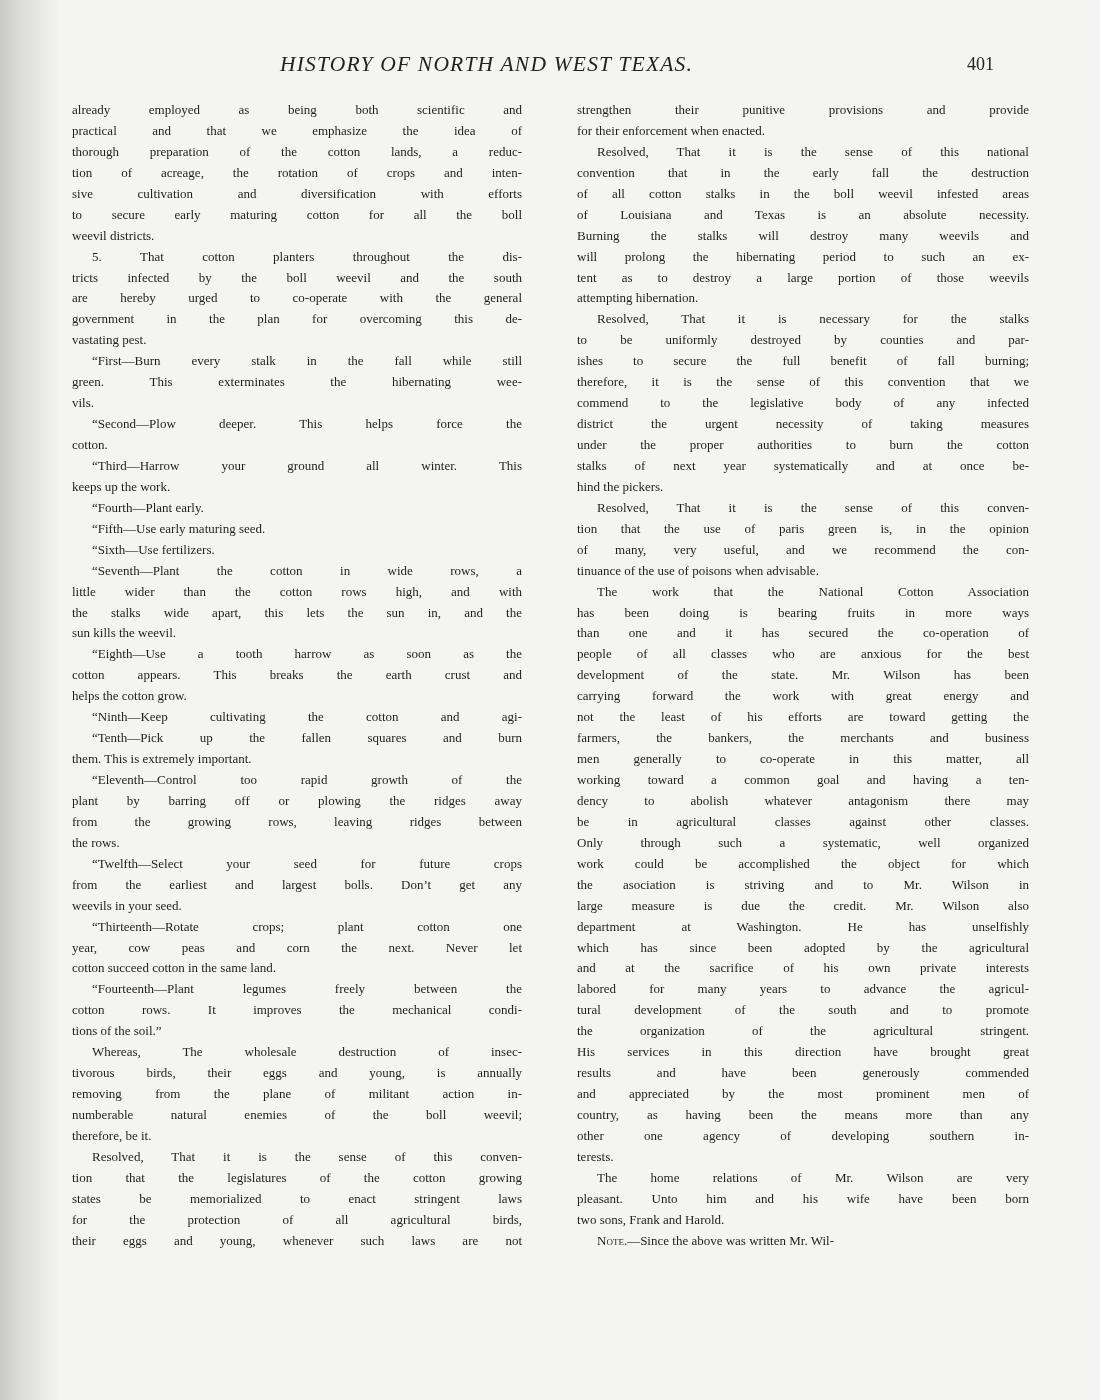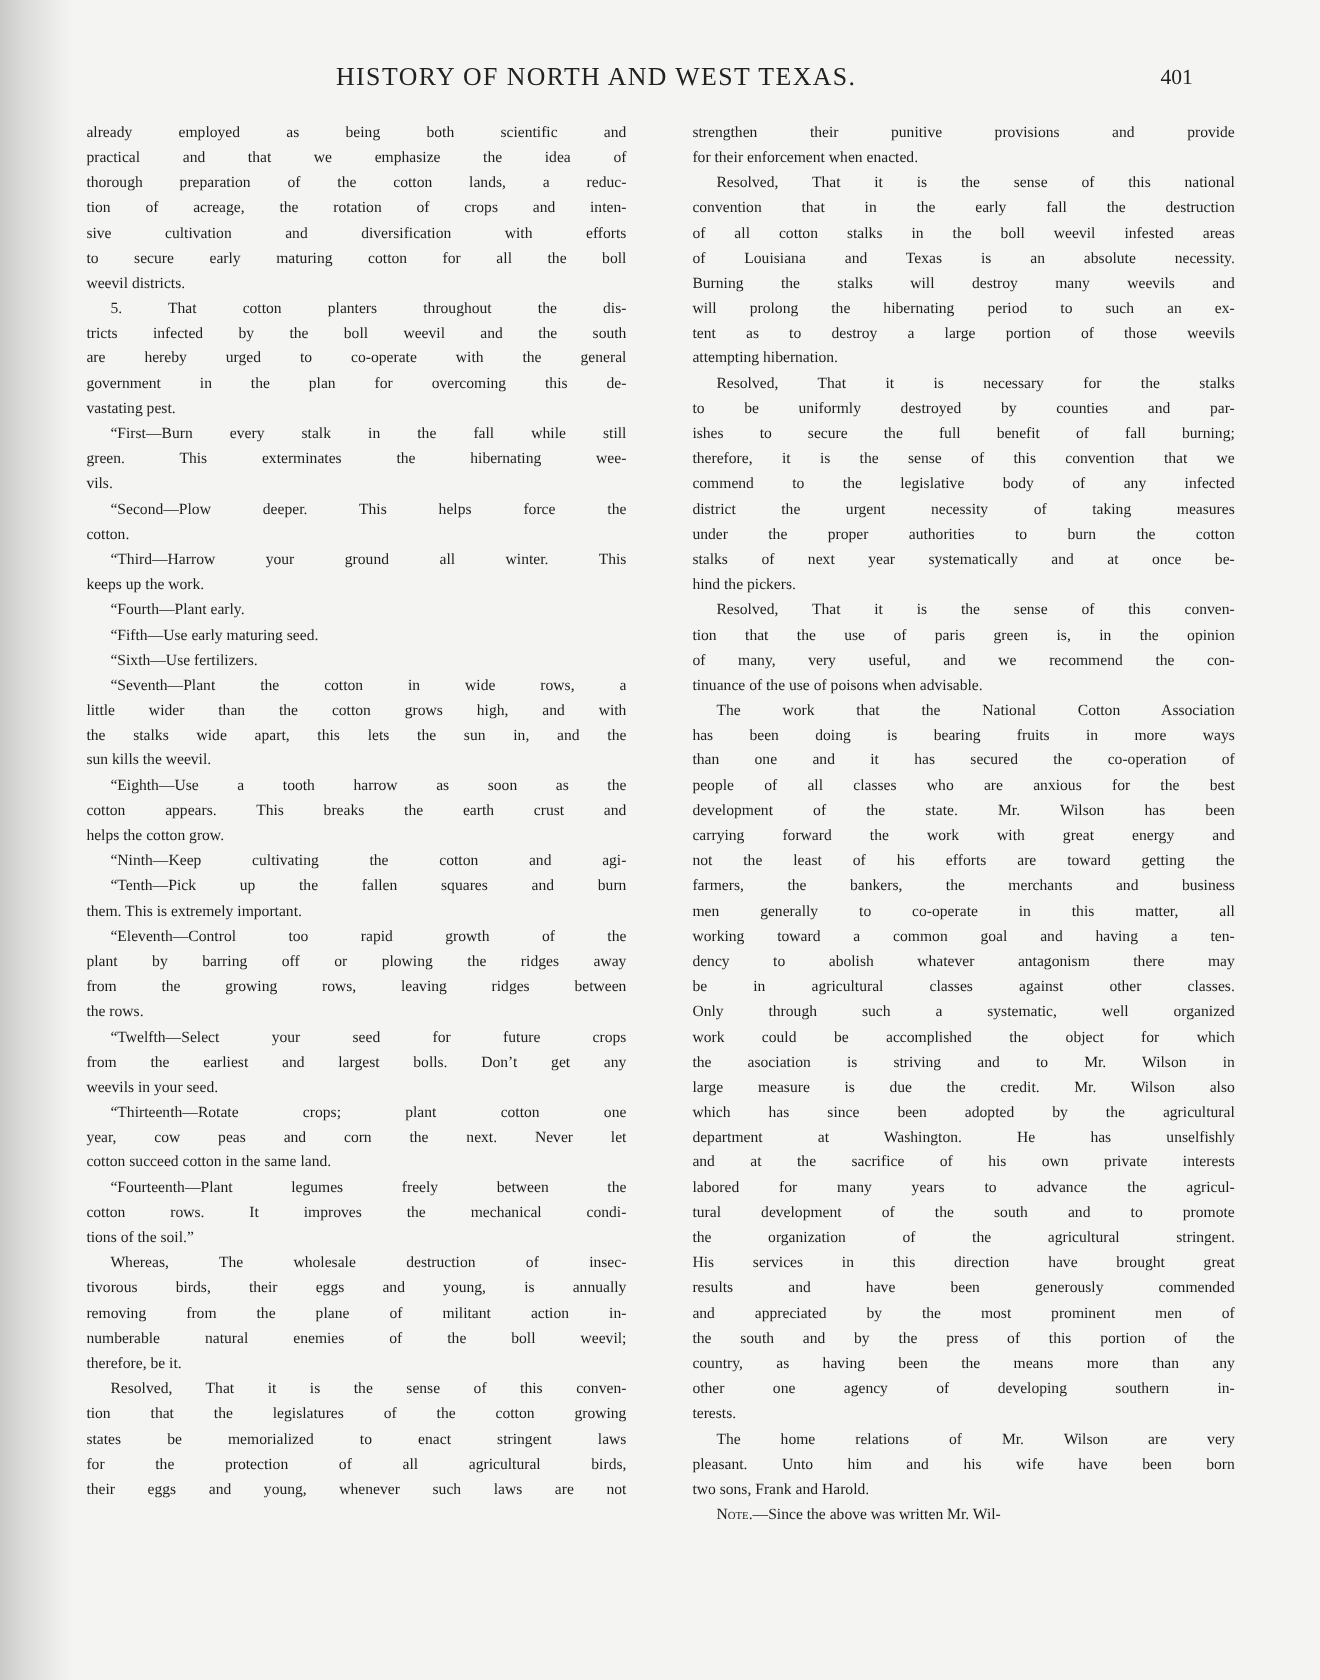--- a/index.html
+++ b/index.html
@@ -15,20 +15,21 @@
     background: linear-gradient(to right, #c9c9c7 0%, #dcdcda 35%, rgba(244,244,242,0) 100%);
     pointer-events: none;
   }
   .header {
     position: absolute; top: 52px; left: 0; width: 1100px; height: 30px;
   }
   .running-title {
     position: absolute; left: 280px; top: 0;
     font-size: 21.5px; letter-spacing: 1.2px; color: #222;
     white-space: nowrap;
+    font-style: italic;
   }
   .page-number {
     position: absolute; left: 967px; top: 2px;
     font-size: 18px; font-weight: normal; color: #222;
   }
   .column {
     position: absolute; top: 100px;
     font-size: 13px; line-height: 20.95px;
   }
   .col-left  { left: 72px;  width: 450px; }
@@ -87,21 +88,21 @@
       <span class="line indent last">“Fourth—Plant early.</span>
     </div>
     <div class="para">
       <span class="line indent last">“Fifth—Use early maturing seed.</span>
     </div>
     <div class="para">
       <span class="line indent last">“Sixth—Use fertilizers.</span>
     </div>
     <div class="para">
       <span class="line indent">“Seventh—Plant the cotton in wide rows, a</span>
-      <span class="line">little wider than the cotton grows high, and with</span>
+      <span class="line">little wider than the cotton rows high, and with</span>
       <span class="line">the stalks wide apart, this lets the sun in, and the</span>
       <span class="line last">sun kills the weevil.</span>
     </div>
     <div class="para">
       <span class="line indent">“Eighth—Use a tooth harrow as soon as the</span>
       <span class="line">cotton appears.  This breaks the earth crust and</span>
       <span class="line last">helps the cotton grow.</span>
     </div>
     <div class="para">
       <span class="line indent">“Ninth—Keep cultivating the cotton and agi-</span>
@@ -188,30 +189,29 @@
       <span class="line">not the least of his efforts are toward getting the</span>
       <span class="line">farmers, the bankers, the merchants and business</span>
       <span class="line">men generally to co-operate in this matter, all</span>
       <span class="line">working toward a common goal and having a ten-</span>
       <span class="line">dency to abolish whatever antagonism there may</span>
       <span class="line">be in agricultural classes against other classes.</span>
       <span class="line">Only through such a systematic, well organized</span>
       <span class="line">work could be accomplished the object for which</span>
       <span class="line">the asociation is striving and to Mr. Wilson in</span>
       <span class="line">large measure is due the credit.  Mr. Wilson also</span>
+      <span class="line">department at Washington.  He has unselfishly</span>
       <span class="line">which has since been adopted by the agricultural</span>
-      <span class="line">department at Washington.  He has unselfishly</span>
       <span class="line">and at the sacrifice of his own private interests</span>
       <span class="line">labored for many years to advance the agricul-</span>
       <span class="line">tural development of the south and to promote</span>
       <span class="line">the organization of the agricultural stringent.</span>
       <span class="line">His services in this direction have brought great</span>
       <span class="line">results and have been generously commended</span>
       <span class="line">and appreciated by the most prominent men of</span>
-      <span class="line">the south and by the press of this portion of the</span>
       <span class="line">country, as having been the means more than any</span>
       <span class="line">other one agency of developing southern in-</span>
       <span class="line last">terests.</span>
     </div>
     <div class="para">
       <span class="line indent">The home relations of Mr. Wilson are very</span>
       <span class="line">pleasant.  Unto him and his wife have been born</span>
       <span class="line last">two sons, Frank and Harold.</span>
     </div>
     <span class="line indent last"><span class="smallcaps">Note.</span><span>—Since the above was written Mr. Wil-</span></span>

